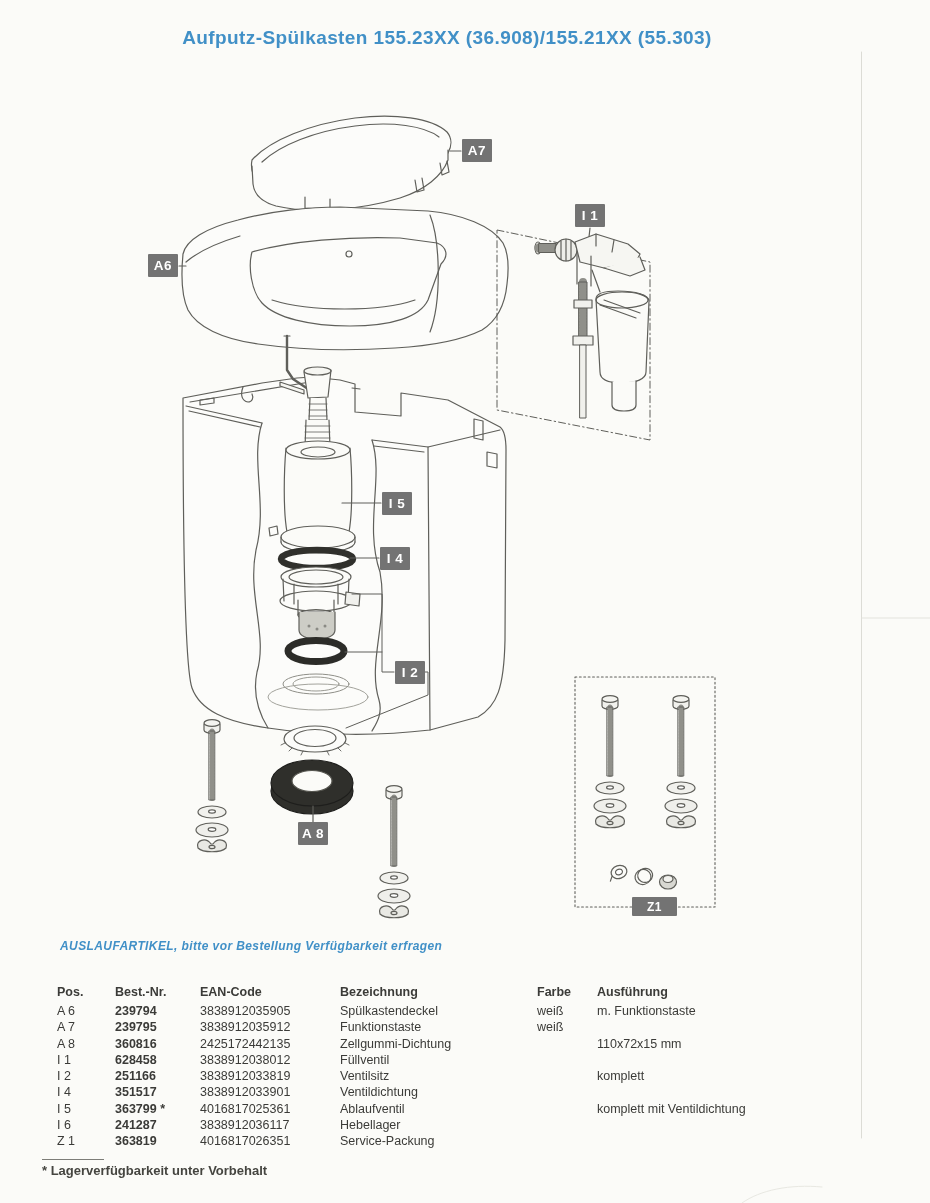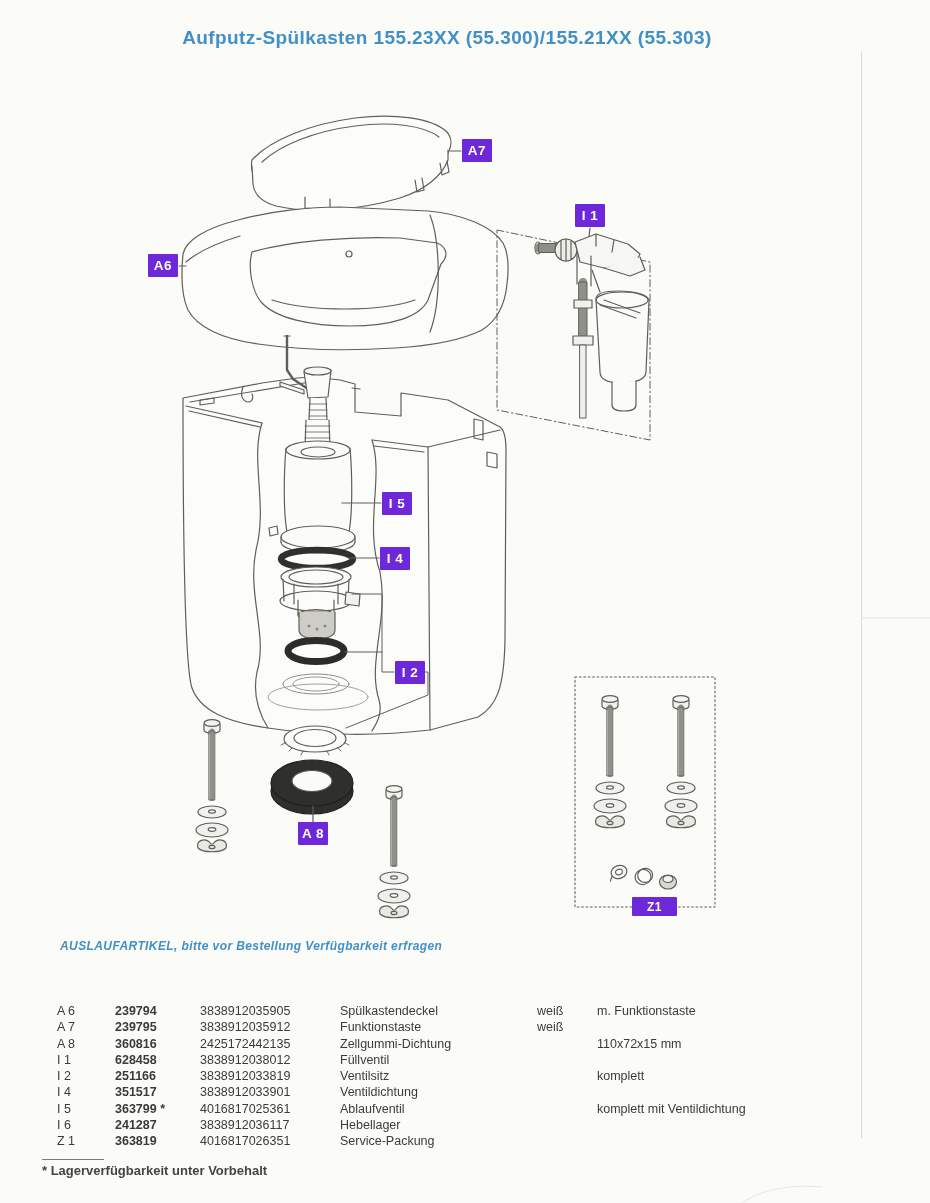--- a/index.html
+++ b/index.html
@@ -5,40 +5,40 @@
   html,body{margin:0;padding:0;background:#e8e8e4;}
   #page{position:relative;width:930px;height:1203px;background:#fbfbf8;overflow:hidden;
         font-family:"Liberation Sans","DejaVu Sans",sans-serif;color:#3b3b38;}
   .abs{position:absolute;}
   #title{left:40px;top:27px;width:814px;text-align:center;font-size:19px;font-weight:bold;
          letter-spacing:.4px;}
   #subtitle{left:40px;top:69px;width:820px;text-align:center;font-size:13px;font-weight:bold;
          letter-spacing:.6px;}
   .blue{color:#4190c7;}
   svg{position:absolute;left:0;top:0;}
-  .plabel{position:absolute;background:#6d28d9;color:#ffffff;font-weight:bold;font-size:13.5px;
+  .plabel{position:absolute;background:#737373;color:#ffffff;font-weight:bold;font-size:13.5px;
           letter-spacing:.5px;display:flex;align-items:center;justify-content:center;
           width:30px;height:23px;border-radius:1px;}
   .plabel.small{width:45px;height:19px;font-size:12px;}
   #notice{left:60px;top:939px;width:760px;text-align:left;font-size:12px;font-weight:bold;
           letter-spacing:.4px;font-style:italic;}
   .tgrid{position:absolute;left:57px;display:grid;grid-template-columns:58px 85px 140px 197px 60px 223px;
          font-size:12.5px;line-height:16.3px;}
   #table-header{top:984px;font-weight:bold;}
   #table-rows{top:1003px;grid-auto-rows:16.3px;}
   .c-nr{font-weight:bold;}
   #foot-rule{left:42px;top:1159px;width:62px;border-top:1px solid #7d7d78;height:0;}
   #footnote{left:42px;top:1163px;font-size:13px;font-weight:bold;color:#454540;}
 </style>
 </head>
 <body>
 
 <div id="page">
 
-  <div id="title" class="abs blue">Aufputz-Spülkasten 155.23XX (55.300)/155.21XX (55.303)</div>
+  <div id="title" class="abs blue">Aufputz-Spülkasten 155.23XX (36.908)/155.21XX (55.303)</div>
 
   <svg width="930" height="1203" viewBox="0 0 930 1203">
     <g fill="none" stroke="#5f5f5a" stroke-width="1.2" stroke-linecap="round" stroke-linejoin="round">
 
       <g stroke="#dcdcd6" stroke-width="1">
         <line x1="861.5" y1="52" x2="861.5" y2="1138"></line>
         <line x1="862" y1="618" x2="930" y2="618" stroke="#e3e3dd"></line>
         <path d="M742,1203 C760,1190 790,1184 822,1187" stroke="#e8e8e2"></path>
       </g>
 
@@ -207,20 +207,28 @@
   <div class="plabel" style="left:148px;top:254px">A6</div>
   <div class="plabel" style="left:575px;top:204px">I 1</div>
   <div class="plabel" style="left:382px;top:492px">I 5</div>
   <div class="plabel" style="left:380px;top:547px">I 4</div>
   <div class="plabel" style="left:395px;top:661px">I 2</div>
   <div class="plabel" style="left:298px;top:822px">A 8</div>
   <div class="plabel small" style="left:632px;top:897px">Z1</div>
 
   <div id="notice" class="abs blue">AUSLAUFARTIKEL, bitte vor Bestellung Verfügbarkeit erfragen</div>
 
+  <div id="table-header" class="tgrid">
+      <div class="c-h">Pos.</div>
+      <div class="c-h">Best.-Nr.</div>
+      <div class="c-h">EAN-Code</div>
+      <div class="c-h">Bezeichnung</div>
+      <div class="c-h">Farbe</div>
+      <div class="c-h">Ausführung</div>
+    </div>
   <div id="table-rows" class="tgrid">
       <div class="c-pos">A 6</div>
       <div class="c-nr">239794</div>
       <div class="c-ean">3838912035905</div>
       <div class="c-name">Spülkastendeckel</div>
       <div class="c-farbe">weiß</div>
       <div class="c-ausf">m. Funktionstaste</div>
       <div class="c-pos">A 7</div>
       <div class="c-nr">239795</div>
       <div class="c-ean">3838912035912</div>

